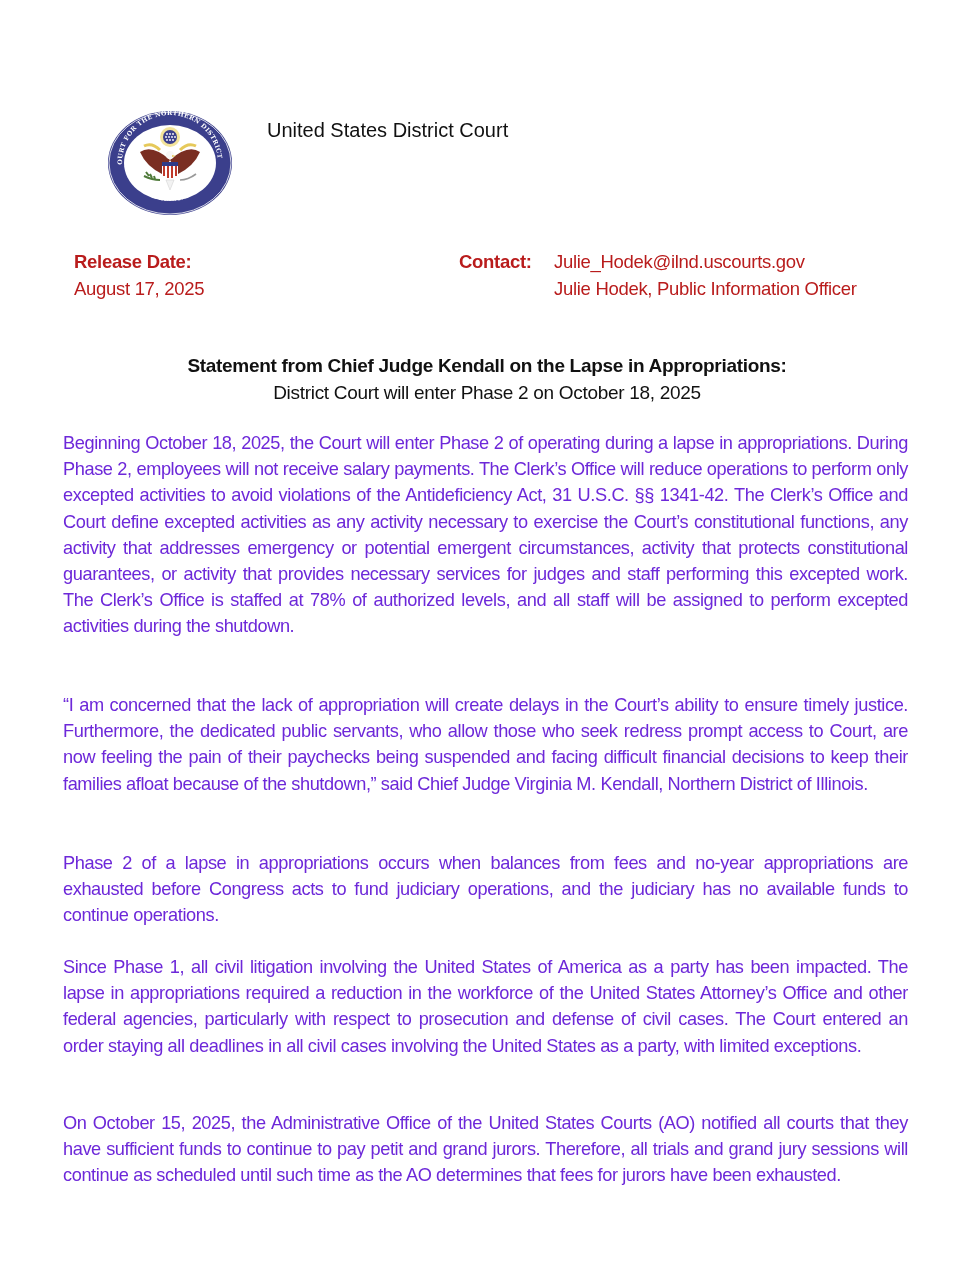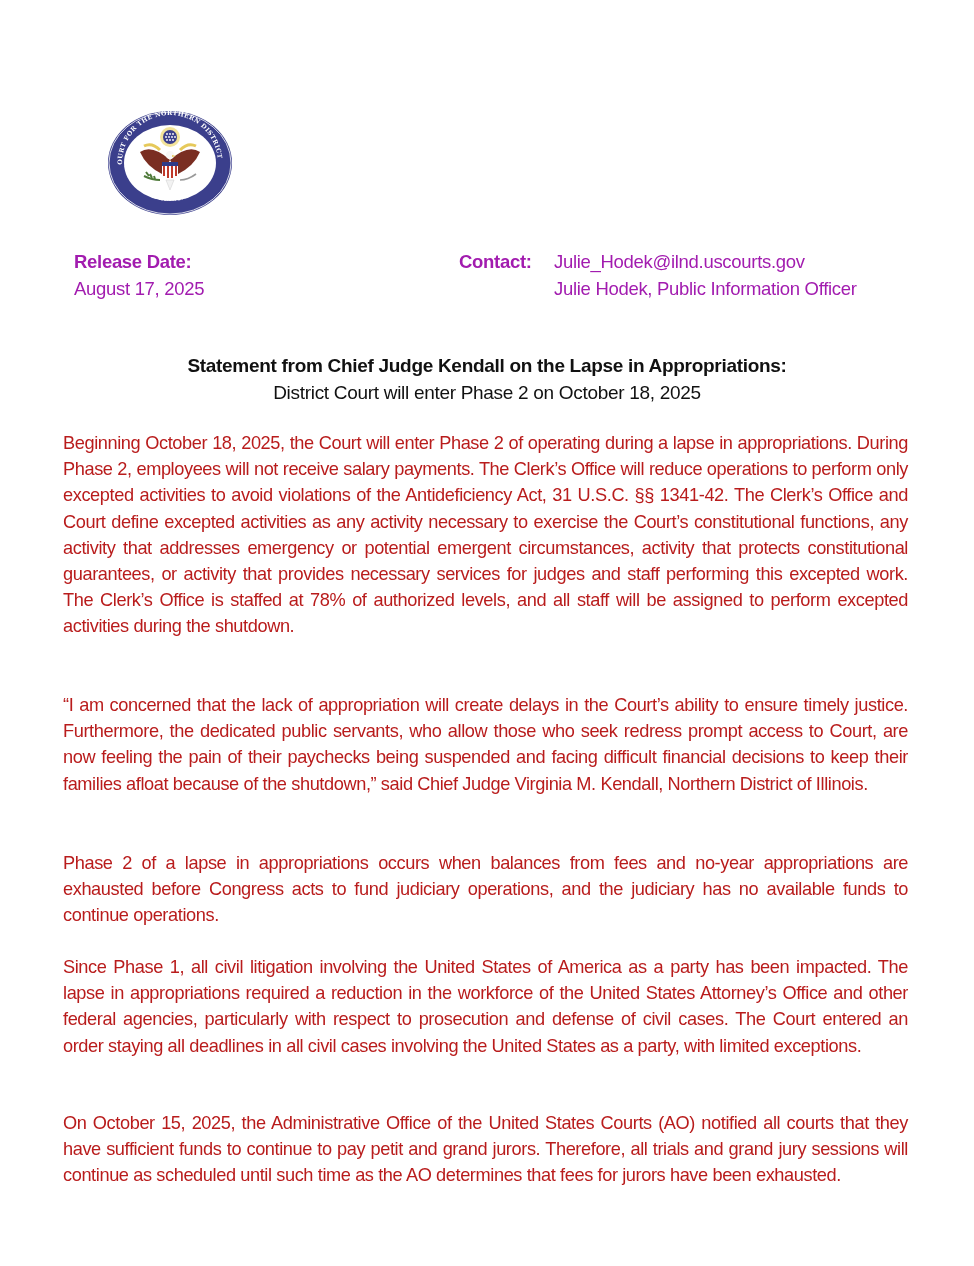--- a/index.html
+++ b/index.html
@@ -31,21 +31,21 @@
       line-height: 28px;
       color: #111;
     }
     .letterhead div { white-space: pre; }
     .meta {
       position: absolute;
       top: 248px;
       font-family: "Liberation Sans", sans-serif;
       font-size: 18.5px;
       line-height: 27px;
-      color: #a21caf;
+      color: #b91c1c;
       letter-spacing: -0.3px;
     }
     .meta-left { left: 74px; }
     .meta-contact-label {
       left: 459px;
       font-weight: bold;
     }
     .meta-contact-value { left: 554px; }
     .bold { font-weight: bold; }
     .headline {
@@ -62,21 +62,21 @@
     }
     .body-text {
       position: absolute;
       left: 63px;
       width: 845px;
       font-family: "Liberation Sans", sans-serif;
       font-size: 18.2px;
       line-height: 26.2px;
       letter-spacing: -0.4px;
       text-align: justify;
-      color: #b91c1c;
+      color: #6d28d9;
     }
     .p1 { top: 430px; }
     .p2 { top: 692px; }
     .p3 { top: 850px; }
     .p4 { top: 954px; }
     .p5 { top: 1110px; }
   </style>
 </head>
 <body>
 
@@ -131,20 +131,21 @@
 
     <path d="M44 66 Q52 70 60 70" stroke="#4f7a3a" stroke-width="2" fill="none"></path>
     <path d="M46 62 l3 4 M50 64 l2 4 M54 66 l1 3" stroke="#4f7a3a" stroke-width="2"></path>
     <path d="M80 70 Q88 70 96 64" stroke="#9a9a9a" stroke-width="1.6" fill="none"></path>
 
     <path d="M66 70 L70 80 L74 70 Z" fill="#f2f2f2" stroke="#cccccc" stroke-width="0.5"></path>
   </svg>
 </div>
 
 <div class="letterhead">
+  <div>United States District Court</div>
 </div>
 
 <div class="meta meta-left">
   <div class="bold">Release Date:</div>
   <div>August 17, 2025</div>
 </div>
 
 <div class="meta meta-contact-label">Contact:</div>
 
 <div class="meta meta-contact-value">

